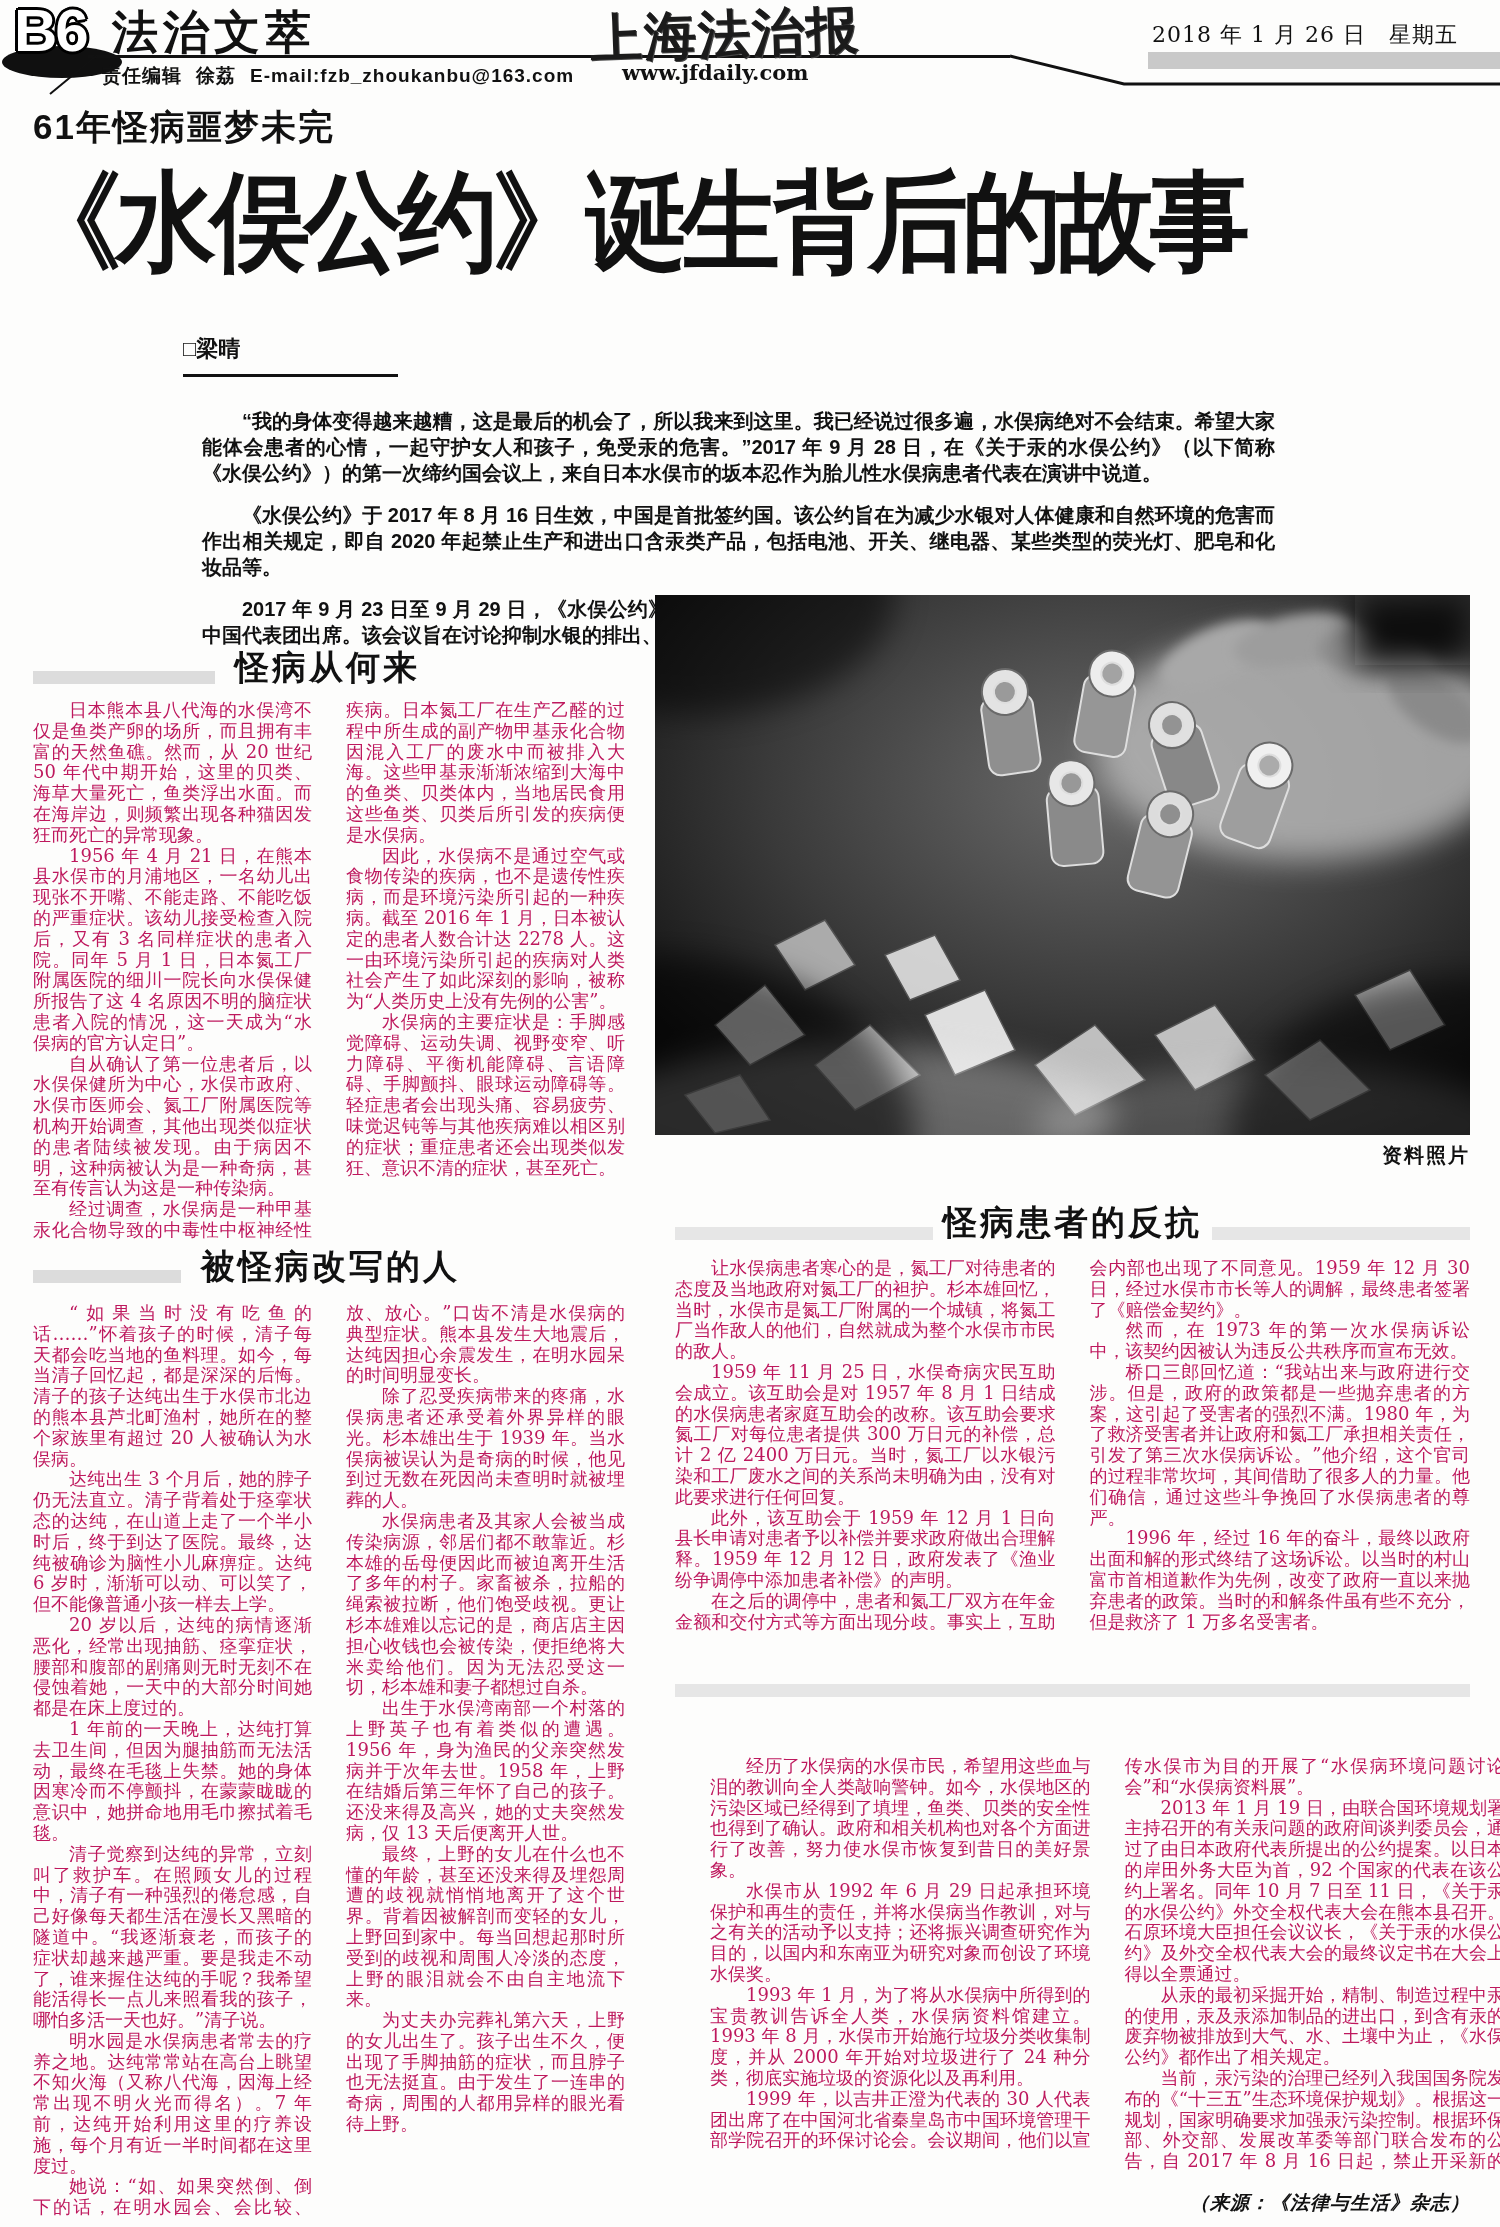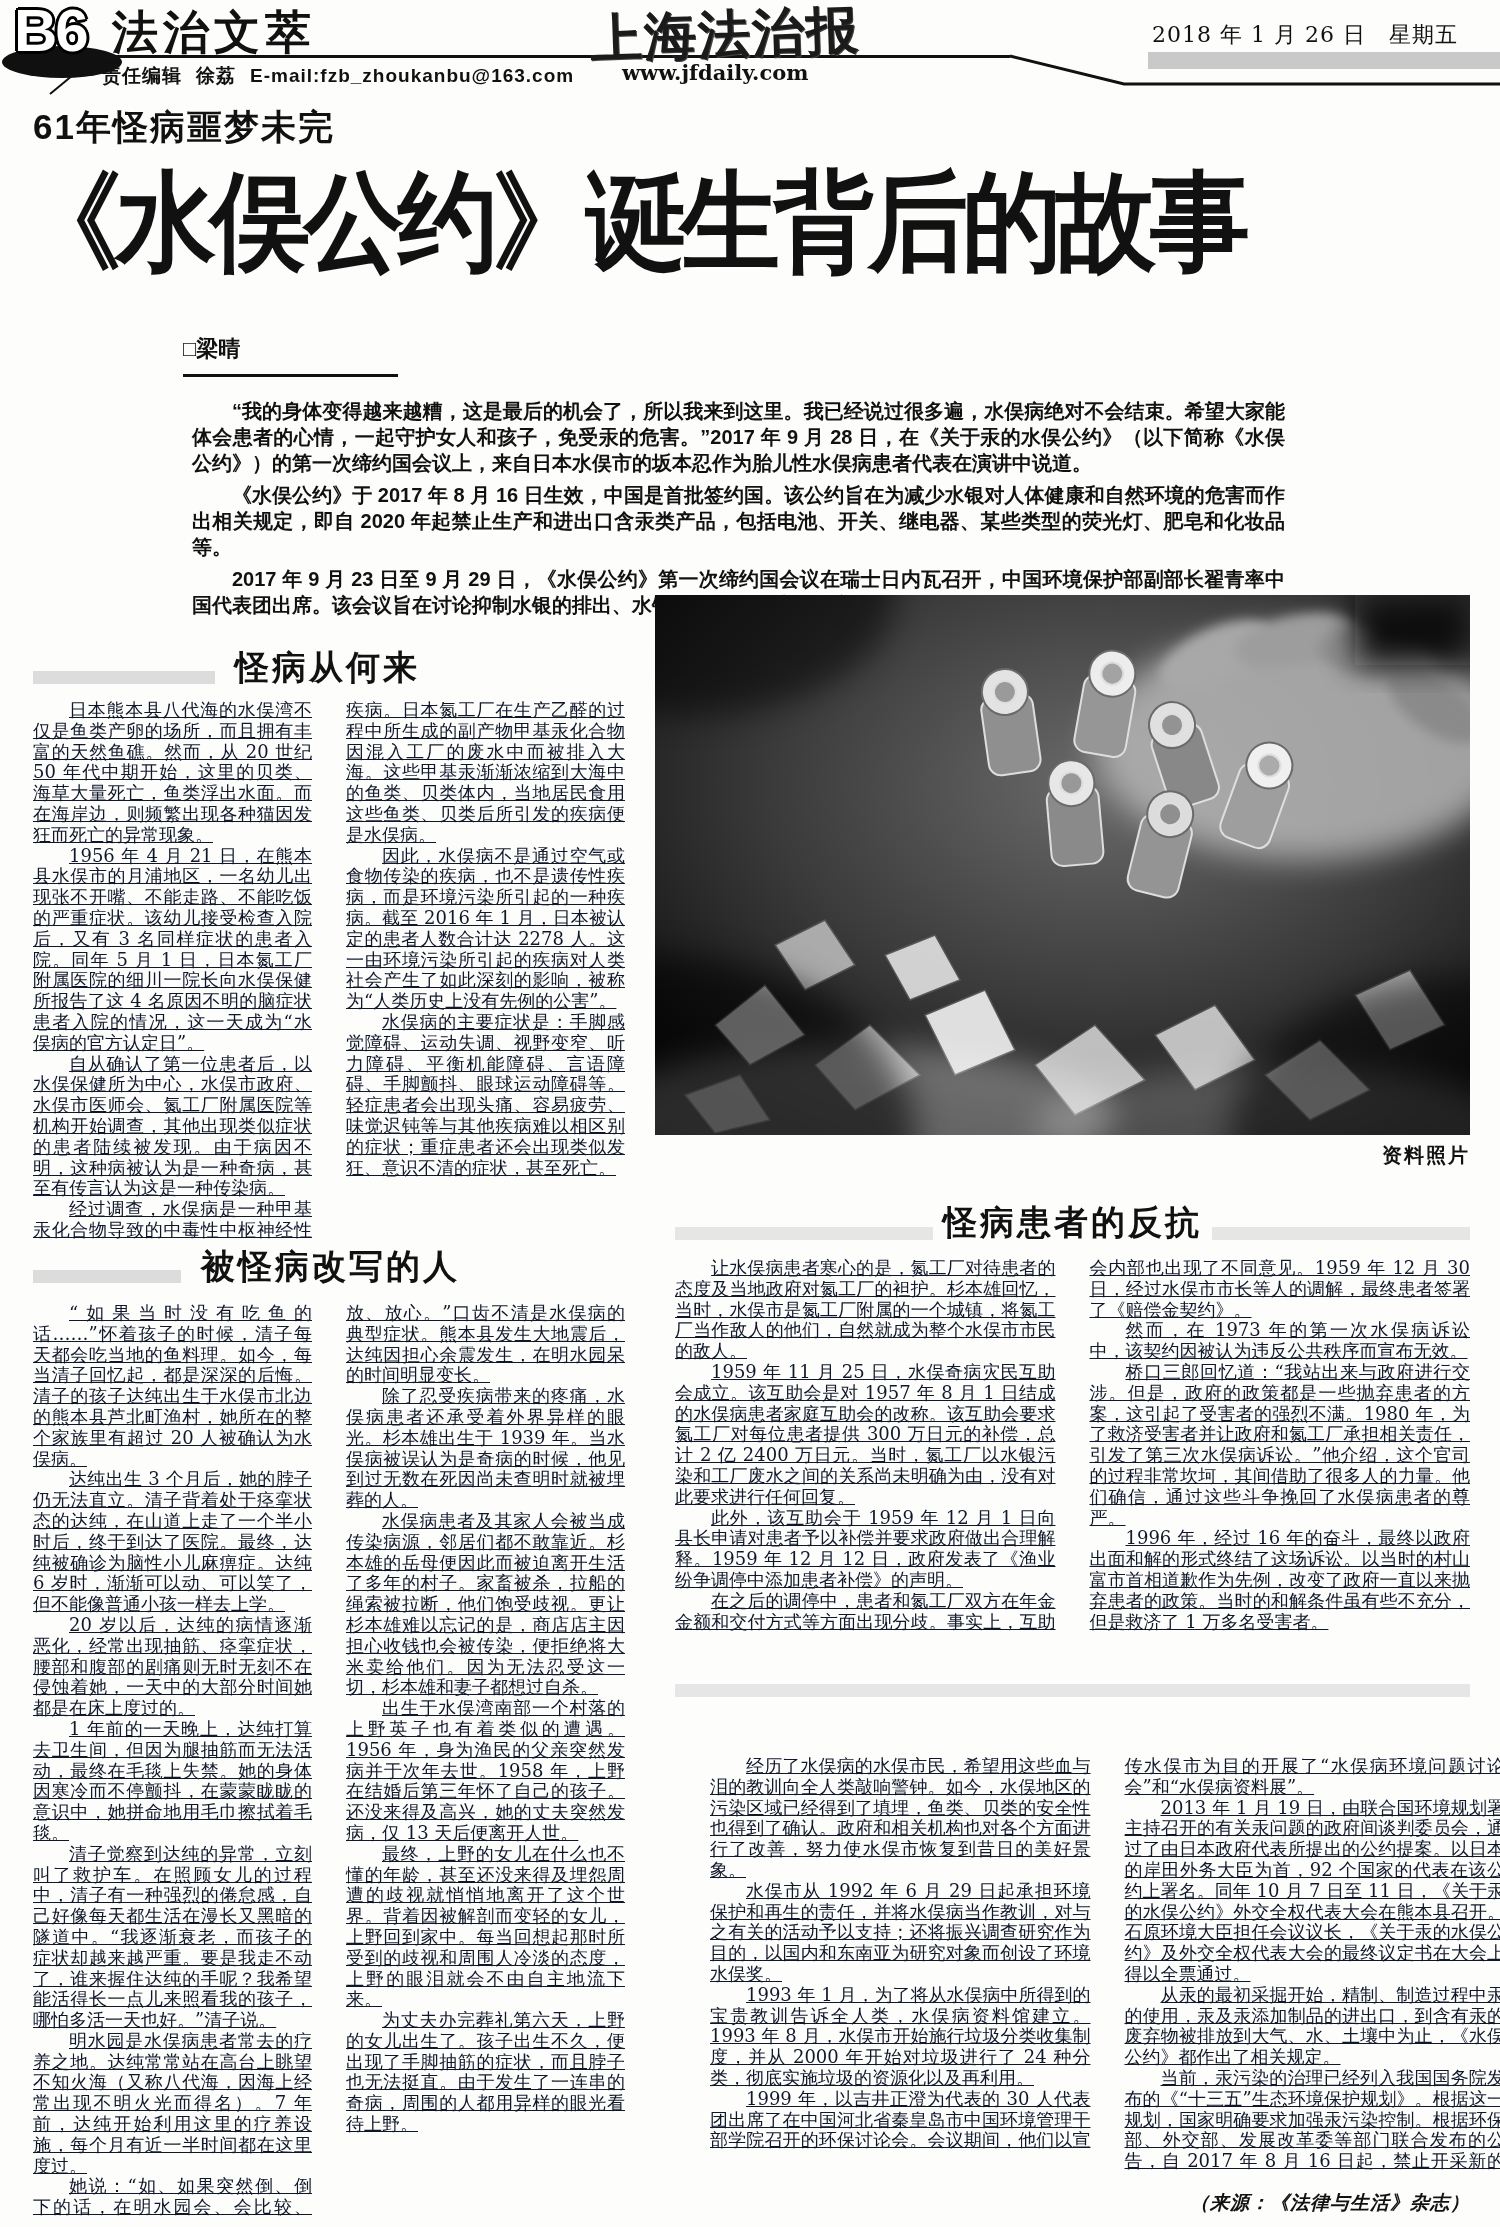--- a/index.html
+++ b/index.html
@@ -22,32 +22,32 @@
   #issue-date{left:1152px;top:20px;font:400 22px "DejaVu Serif",serif;letter-spacing:1px;}
   #header-gray-bar{left:1148px;top:52px;width:352px;height:17px;background:#c9c9c9;}
 
   
   #kicker{left:33px;top:104px;font:900 35px "Liberation Sans",sans-serif;letter-spacing:2px;}
   #headline{left:22px;top:166px;width:1470px;font:900 100px "Liberation Sans",sans-serif;
             letter-spacing:-6px;line-height:1.02;white-space:nowrap;transform:scaleY(1.08);transform-origin:left top;}
   #byline{left:183px;top:334px;font:700 22px "Liberation Sans",sans-serif;}
   #byline-rule{left:183px;top:374px;width:215px;height:3px;background:#111;}
   #intro{left:186px;top:392px;width:1105px;}
-  #intro p{margin:6px;font:700 20px/26px "Liberation Sans",sans-serif;text-indent:2em;text-align:justify;}
+  #intro p{margin:16px;font:700 20px/26px "Liberation Sans",sans-serif;text-indent:2em;text-align:justify;}
 
   
   .lheading{display:flex;align-items:flex-end;}
   .lheading .hbar{height:13px;background:#dcdcdc;margin:0 10px 7px 0;}
   .cheading{display:flex;align-items:flex-end;}
   .cheading .hbar{flex:1;height:13px;background:#e6e6e6;margin-bottom:6px;}
   .htitle{font:900 34px "Liberation Sans",sans-serif;letter-spacing:3px;white-space:nowrap;margin:0 10px;}
 
   
   .cols2{column-count:2;column-gap:34px;column-fill:auto;overflow:hidden;}
-  .cols2 p{margin:0;text-indent:2em;text-align:justify;font:18px/20.8px "DejaVu Serif",serif;color:#0f172a;text-decoration:underline;}
+  .cols2 p{margin:0;text-indent:2em;text-align:justify;font:18px/20.8px "DejaVu Serif",serif;color:#be185d;}
   #sec1-text{left:33px;top:700px;width:592px;height:545px;}
   #sec2-text{left:33px;top:1303px;width:592px;height:920px;}
   #sec3-text{left:675px;top:1258px;width:795px;height:392px;}
   #sec4-text{left:710px;top:1756px;width:795px;height:430px;}
   #heading-1{left:33px;top:645px;width:592px;}
   #heading-2{left:33px;top:1244px;width:592px;}
   #heading-3{left:675px;top:1200px;width:795px;}
   #heading-4{left:675px;top:1684px;width:795px;}
 
   

